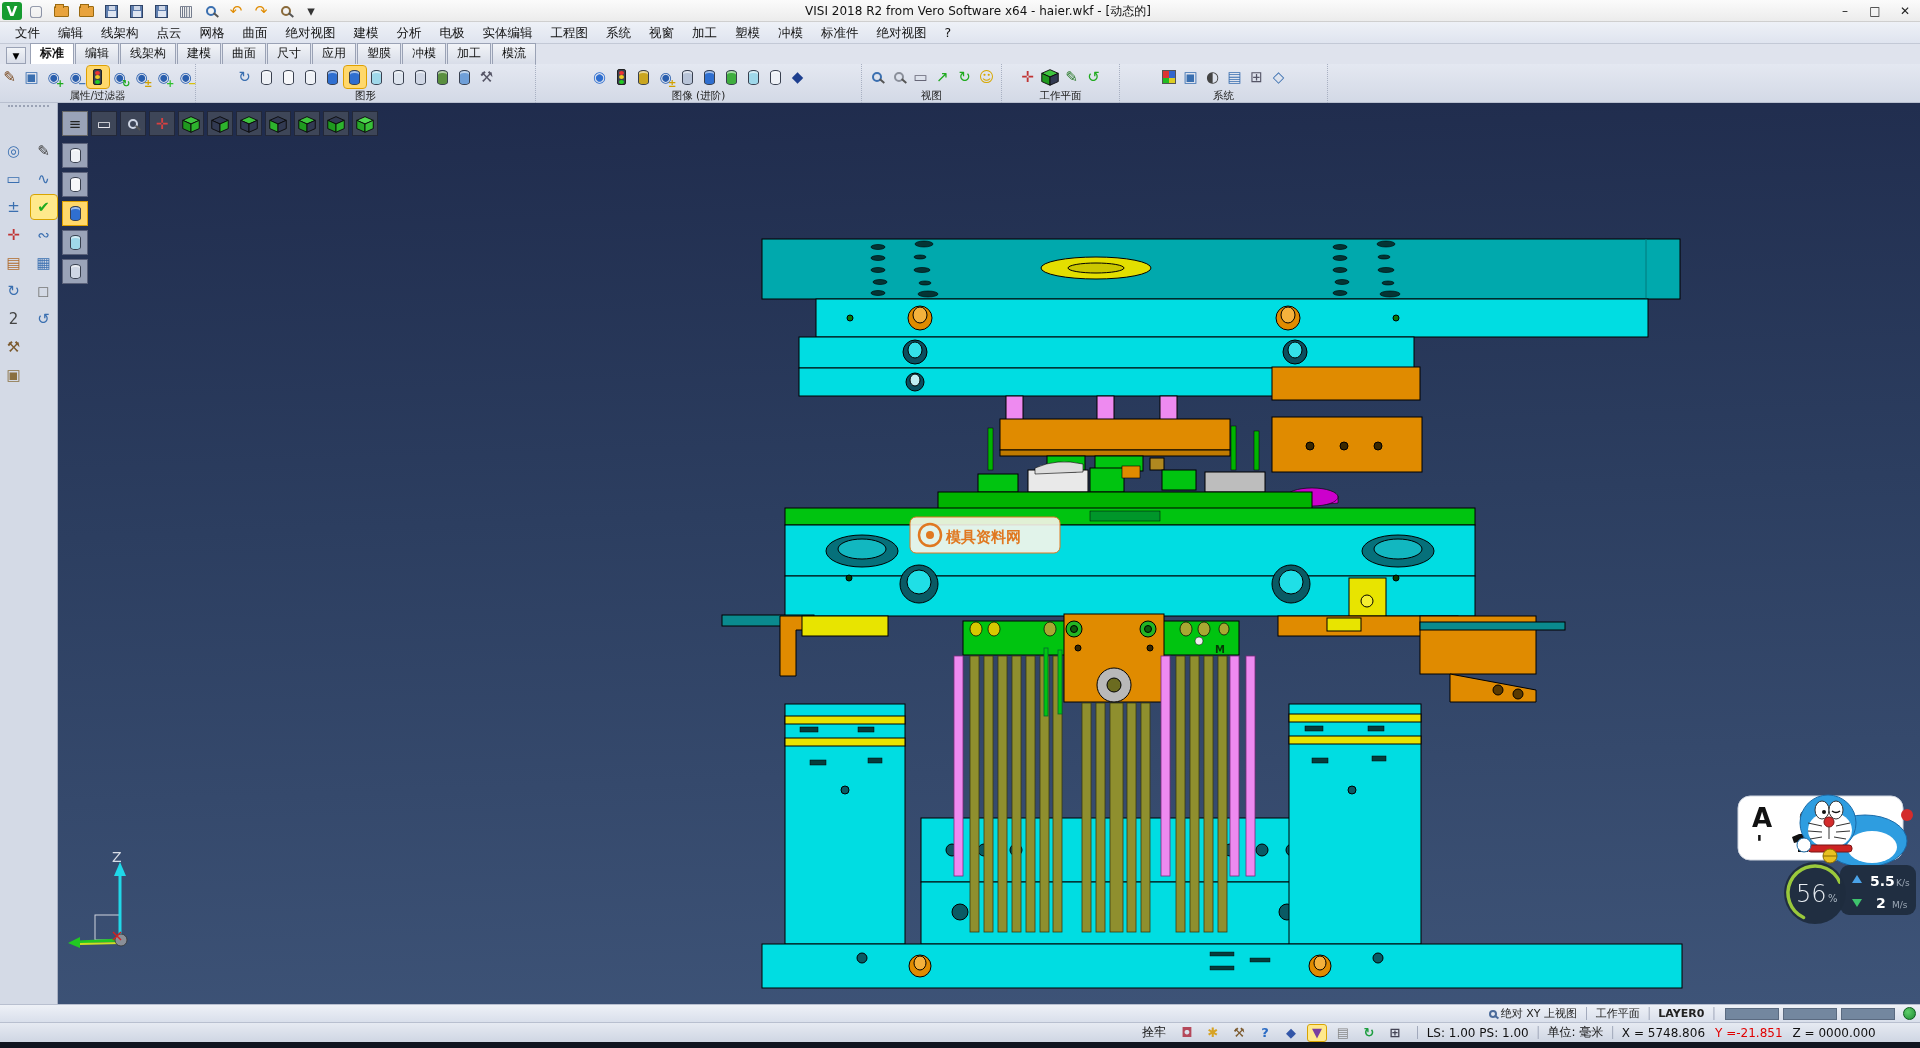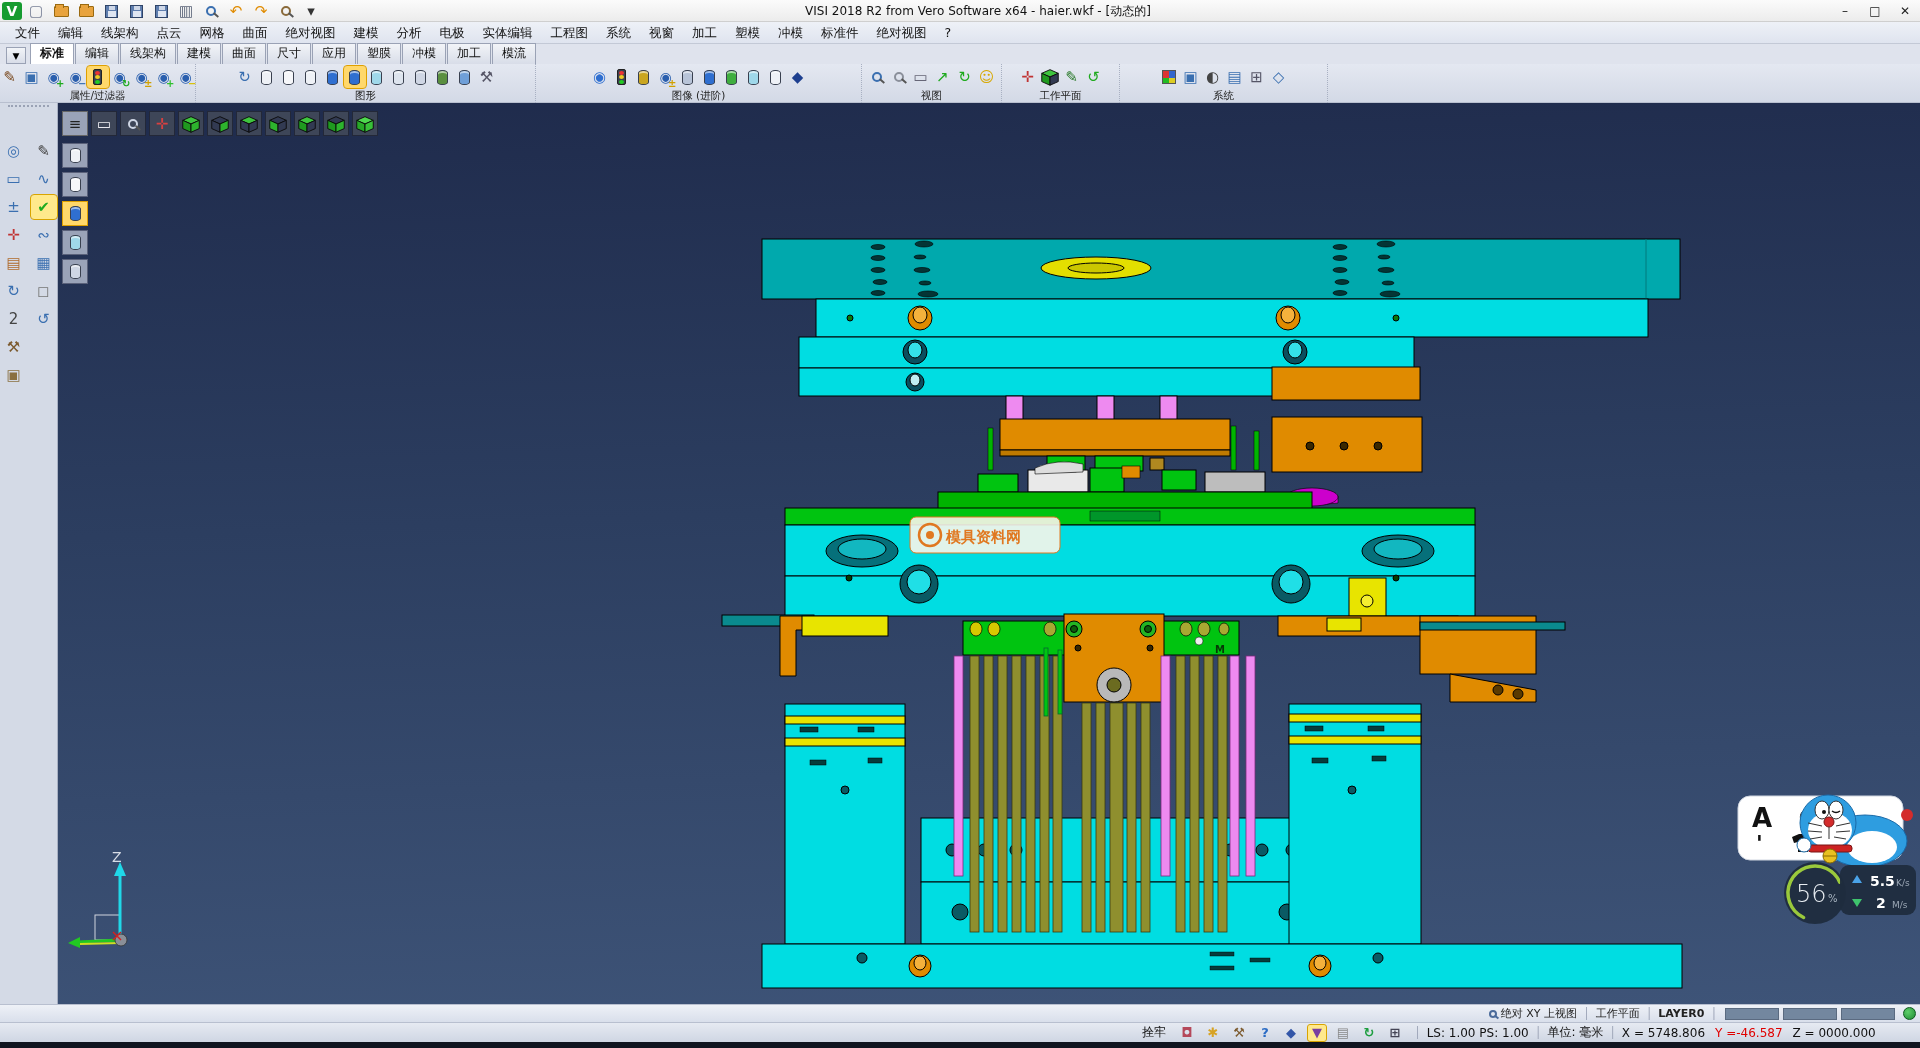--- a/index.html
+++ b/index.html
@@ -712,16 +712,16 @@
       <span class="s2ic" style="color: rgb(136, 136, 136); font-weight: bold;">▤</span>
       <span class="s2ic" style="color: rgb(29, 158, 63); font-weight: bold;">↻</span>
       <span class="s2ic" style="color: rgb(68, 68, 85); font-weight: bold;">⊞</span>
     </span>
   <span class="sep">│</span>
   <span>LS: 1.00 PS: 1.00</span>
   <span class="sep">│</span>
   <span>单位: 毫米</span>
   <span class="sep">│</span>
   <span>X = 5748.806</span>
-  <span id="coordY" style="margin-left:10px">Y =-46.587</span>
+  <span id="coordY" style="margin-left:10px">Y =-21.851</span>
   <span style="margin-left:10px">Z = 0000.000</span>
 </div>
 <div id="bottomstrip"></div>
 
 </body></html>

